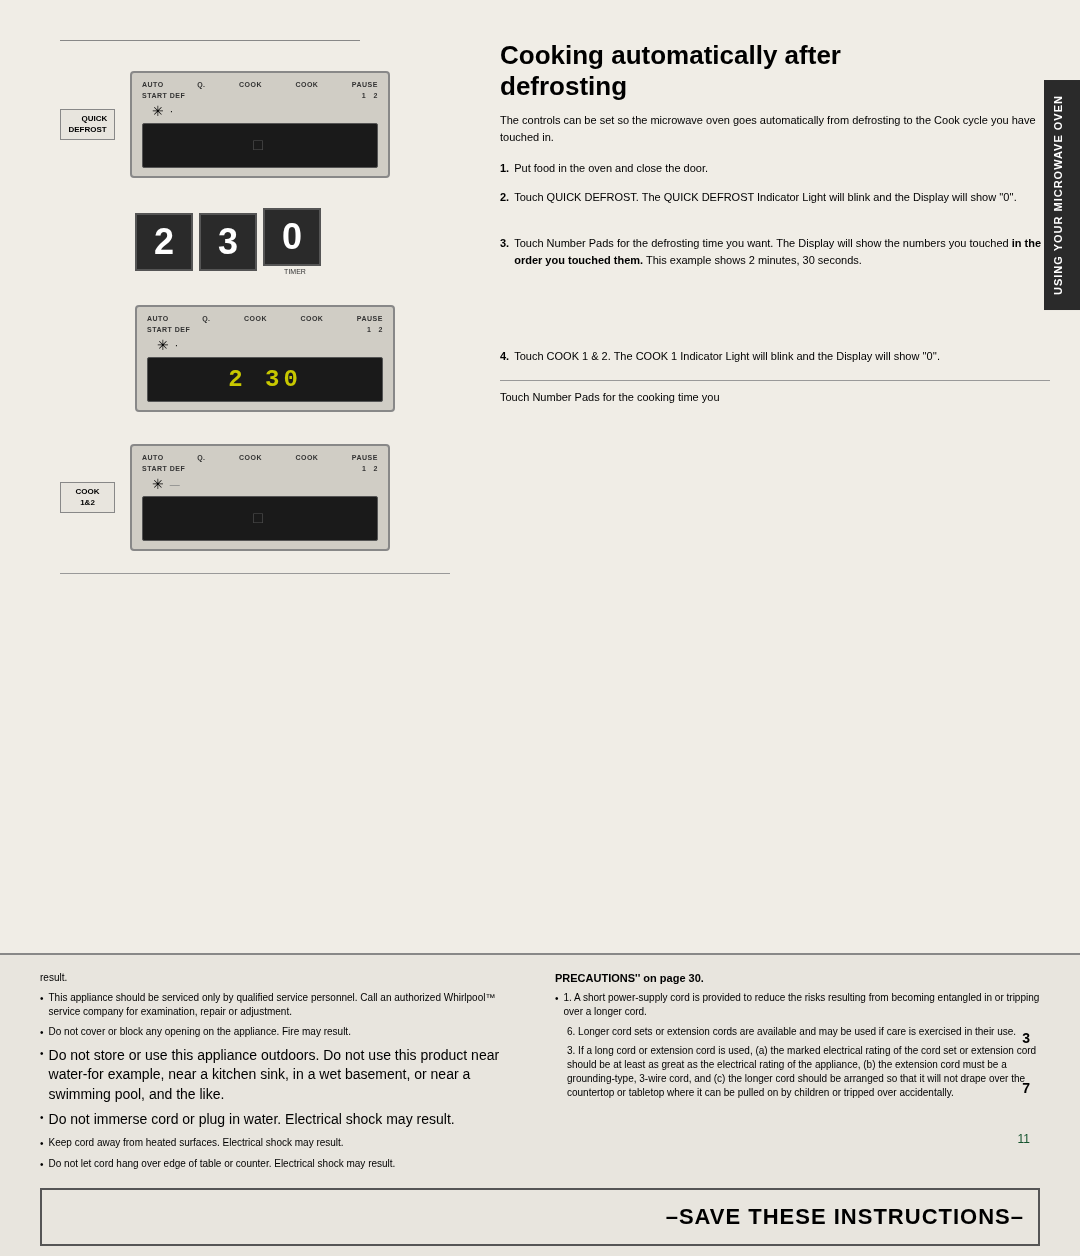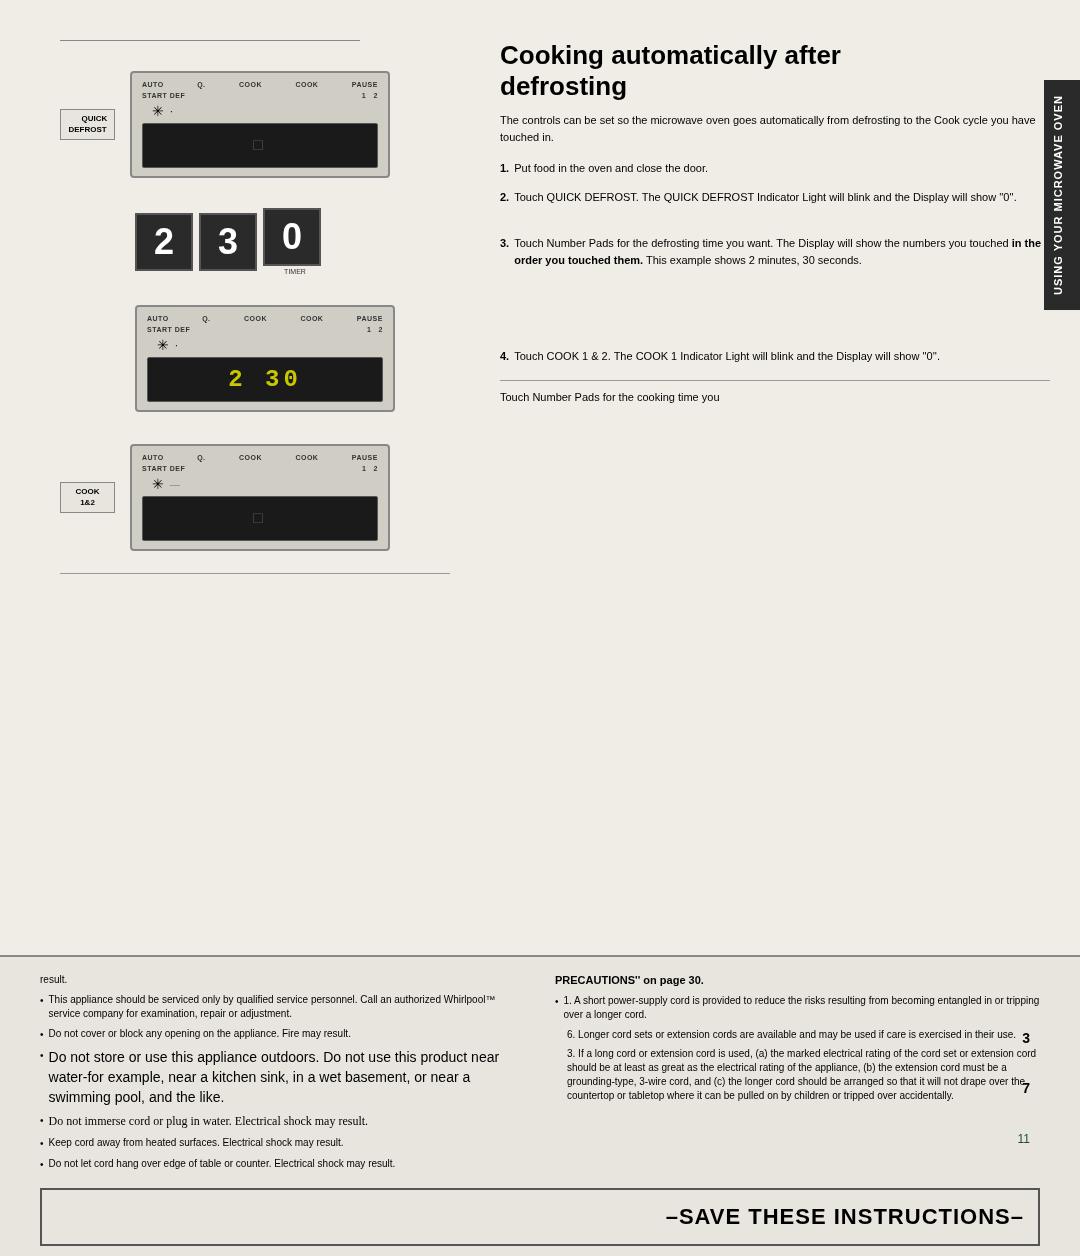--- a/index.html
+++ b/index.html
@@ -424,21 +424,21 @@
         <div class="bullet-item">
           <span class="bullet">•</span>
           <span style="font-size:10px; line-height:1.4;">Do not cover or block any opening on the appliance. Fire may result.</span>
         </div>
         <div class="bullet-item">
           <span class="bullet">•</span>
           <span style="font-size:14px; line-height:1.4;">Do not store or use this appliance outdoors. Do not use this product near water-for example, near a kitchen sink, in a wet basement, or near a swimming pool, and the like.</span>
         </div>
         <div class="bullet-item">
           <span class="bullet">•</span>
-          <span style="font-size:12px; line-height:1.4;font-family:Liberation Serif, serif;">Do not immerse cord or plug in water. Electrical shock may result.</span>
+          <span style="font-size:14px; line-height:1.4;">Do not immerse cord or plug in water. Electrical shock may result.</span>
         </div>
         <div class="bullet-item">
           <span class="bullet">•</span>
           <span style="font-size:10px; line-height:1.4;">Keep cord away from heated surfaces. Electrical shock may result.</span>
         </div>
         <div class="bullet-item">
           <span class="bullet">•</span>
           <span style="font-size:10px; line-height:1.4;">Do not let cord hang over edge of table or counter. Electrical shock may result.</span>
         </div>
       </div>

